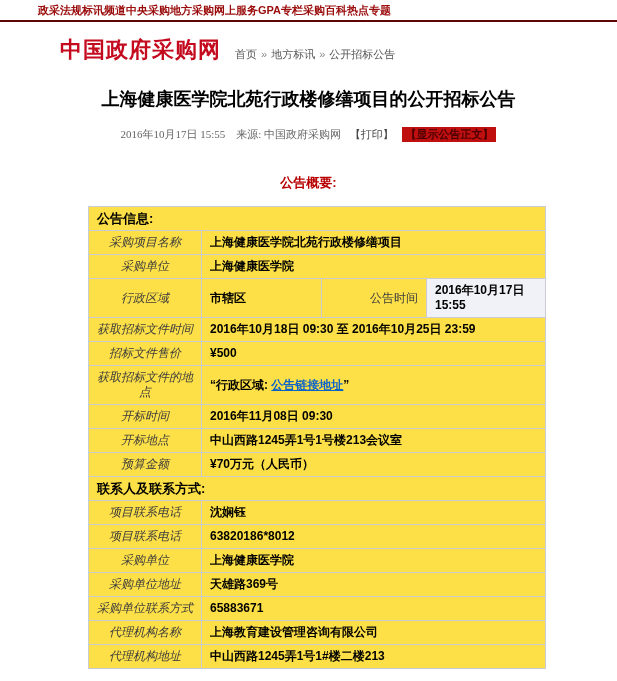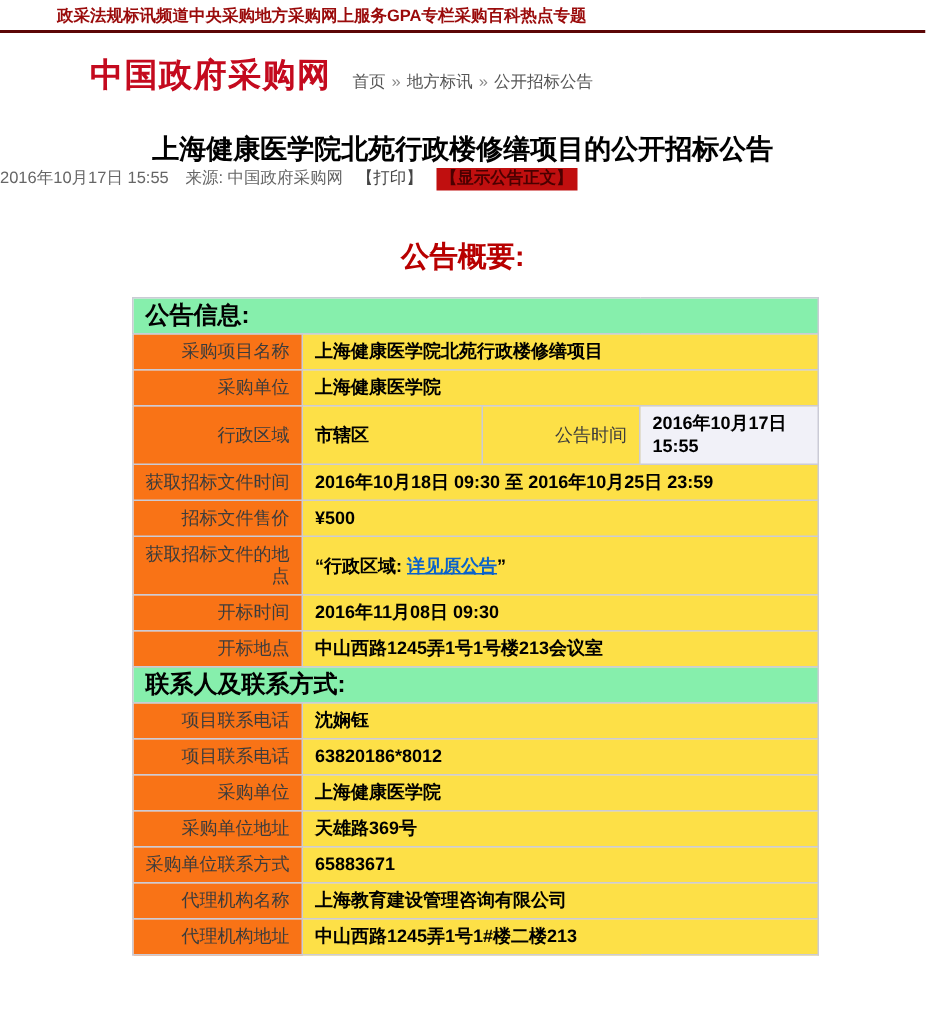--- a/index.html
+++ b/index.html
@@ -14,32 +14,32 @@
 
   
   .hdr { display:flex; align-items:flex-end; padding:13px 0 0 28px;margin-left:32px; }
   .logo { font-size:22px; font-weight:bold; color:#c40a1e; letter-spacing:1px; cursor:pointer; }
   .crumb { font-size:11px; color:#555; margin:0 0 3px 14px; }
   .crumb a { color:#555; text-decoration:none; }
   .crumb .sep { color:#888; margin:0 4px; }
 
   
   .title { text-align:center; font-size:18px; font-weight:bold; color:#000; margin-top:22px; padding:0 40px; }
-  .meta { font-size:11px; color:#666; margin-top:0; }
+  .meta { text-align:center; font-size:11px; color:#666; margin-top:16px;font-family:Liberation Serif, serif; }
   .meta .print { color:#444; cursor:pointer; margin-left:6px; }
   .meta .badge { background:#c00f0f; color:#4a0000; font-weight:bold; padding:1px 3px 2px 3px; margin-left:6px; cursor:pointer; }
 
-  .summary { text-align:center; font-size:19px; font-weight:bold; color:#b80000; margin-top:32px; }
+  .summary { text-align:center; font-size:13px; font-weight:bold; color:#b80000; margin-top:32px; }
 
   
   table.notice { border-collapse:collapse; table-layout:fixed; width:457px; margin:14px 0 0 88px;
     font-size:12px; }
   table.notice td { border:1px solid #cbcbd6; padding:4px 8px; line-height:15px; vertical-align:middle; }
-  td.sec { font-weight:bold; color:#000; background:#86efac; padding:7px 10px; font-size:16px; }
-  td.lbl { background:#f97316; color:#3c3c3c; text-align:right; padding-right:6px; }
+  td.sec { font-weight:bold; color:#000; background:#fde047; padding:7px 10px; font-size:13px; }
+  td.lbl { background:#fde047; color:#3c3c3c; text-align:center; padding-right:6px;font-style:italic; }
   td.val { background:#fde047; color:#000; font-weight:bold; }
   td.lbl2 { background:#fde047; color:#3c3c3c; text-align:right; padding-right:6px; }
   td.val2 { background:#f1f1f8; color:#000; font-weight:bold; }
   a.doclink { color:#0a62cb; font-weight:bold; text-decoration:underline; cursor:pointer; }
 </style>
 </head>
 <body>
 
 <div class="topnav">
   <a href="#">政采法规</a>
@@ -100,30 +100,34 @@
     <td class="lbl">获取招标文件时间</td>
     <td class="val" colspan="3">2016年10月18日 09:30  至  2016年10月25日 23:59</td>
   </tr>
   <tr>
     <td class="lbl">招标文件售价</td>
     <td class="val" colspan="3">¥500</td>
   </tr>
   <tr>
     <td class="lbl">获取招标文件的地点</td>
     <td class="val" colspan="3">
-      <span>“行政区域: </span><a href="#" class="doclink">详见原公告</a><span>”</span>
+      <span>“行政区域: </span><a href="#" class="doclink">公告链接地址</a><span>”</span>
     </td>
   </tr>
   <tr>
     <td class="lbl">开标时间</td>
     <td class="val" colspan="3">2016年11月08日 09:30</td>
   </tr>
   <tr>
     <td class="lbl">开标地点</td>
     <td class="val" colspan="3">中山西路1245弄1号1号楼213会议室</td>
+  </tr>
+  <tr>
+    <td class="lbl">预算金额</td>
+    <td class="val" colspan="3">¥70万元（人民币）</td>
   </tr>
 
   <tr>
     <td class="sec" colspan="4">联系人及联系方式:</td>
   </tr>
   <tr>
     <td class="lbl">项目联系电话</td>
     <td class="val" colspan="3">沈娴钰</td>
   </tr>
   <tr>

